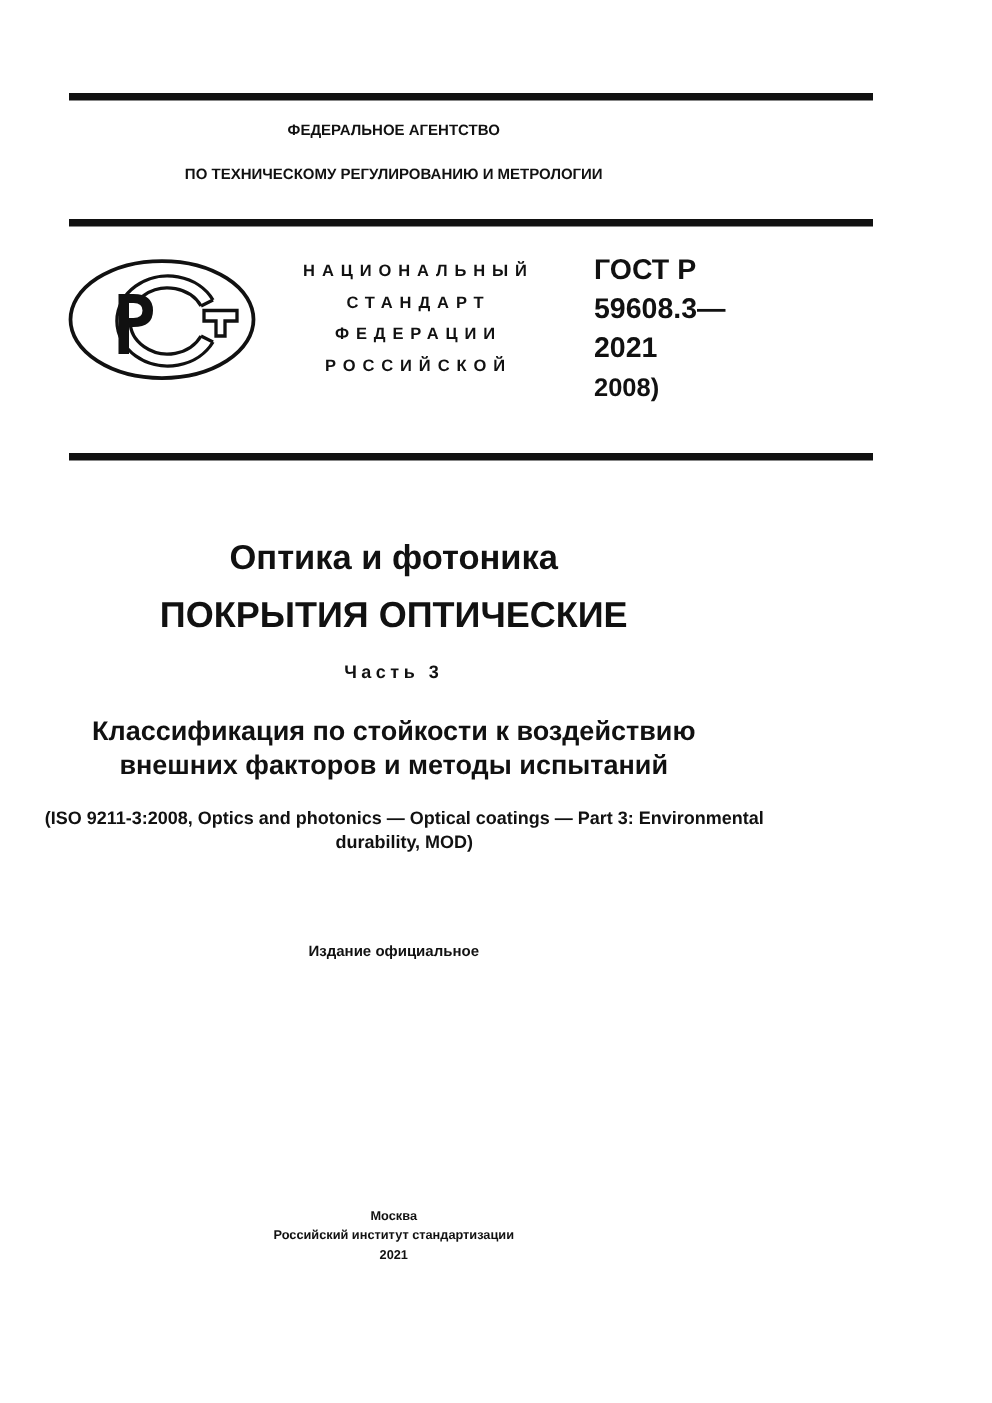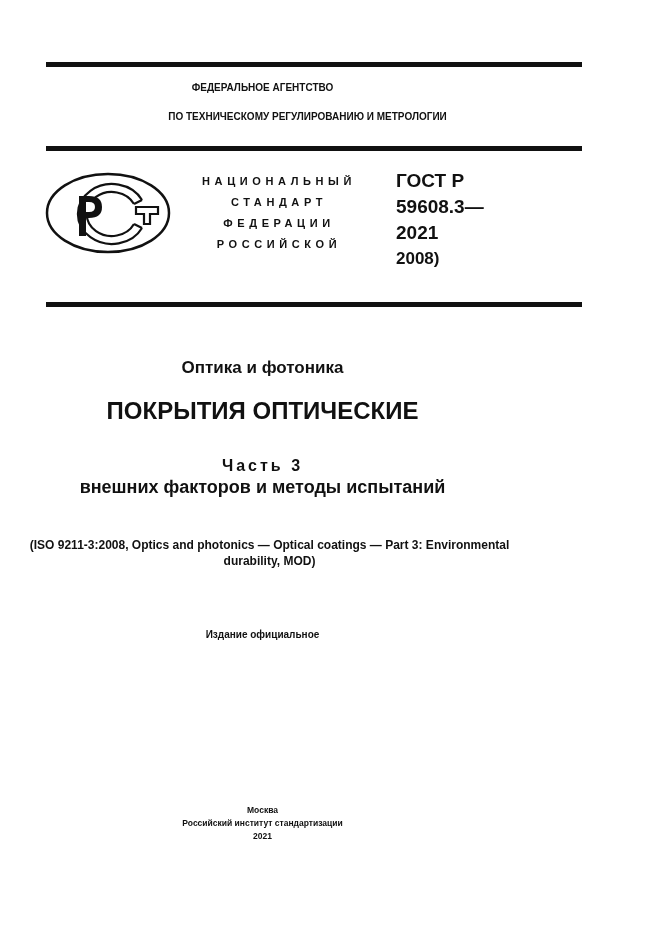--- a/index.html
+++ b/index.html
@@ -59,29 +59,29 @@
       font-weight: bold;
       font-size: 19px;
       line-height: 26px;
     }
     .gost .iso {
       font-size: 17px;
     }
     .gost div { white-space: nowrap; }
     .field {
       top: 358px;
-      font-size: 17px;
+      font-size: 23px;
     }
     .title {
       top: 397px;
       font-size: 24px;
     }
     .part {
-      top: 457px;
-      font-size: 16px;
+      top: 441px;
+      font-size: 12px;
       letter-spacing: 3px;
     }
     .subtitle {
       top: 476px;
       font-size: 18px;
       line-height: 23px;
     }
     .iso-ref {
       top: 537px;
       font-size: 12px;
@@ -97,21 +97,21 @@
       font-size: 8.5px;
       line-height: 13px;
     }
   </style>
 </head>
 <body>
 
 <div class="rule" style="top:62px;"></div>
 
 <div class="center-text agency" style="top:82px;">ФЕДЕРАЛЬНОЕ АГЕНТСТВО</div>
-<div class="center-text agency" style="top:111px;padding-left:45px;">ПО ТЕХНИЧЕСКОМУ РЕГУЛИРОВАНИЮ И МЕТРОЛОГИИ</div>
+<div class="center-text agency" style="top:111px;">ПО ТЕХНИЧЕСКОМУ РЕГУЛИРОВАНИЮ И МЕТРОЛОГИИ</div>
 
 <div class="rule" style="top:146px;"></div>
 
 <div class="logo">
   <svg width="128" height="86" viewBox="0 0 128 86">
 
     <ellipse cx="64" cy="43" rx="61" ry="39" fill="none" stroke="#111" stroke-width="2.5"></ellipse>
 
     <path d="M 98 30 A 34 30 0 1 0 98 58" fill="none" stroke="#111" stroke-width="2.2"></path>
     <path d="M 90 34 A 25 22 0 1 0 90 54" fill="none" stroke="#111" stroke-width="2.2"></path>
@@ -138,20 +138,21 @@
   <div>2021</div>
   <div class="iso">2008)</div>
 </div>
 
 <div class="rule" style="top:302px;"></div>
 
 <div class="center-text field">Оптика и фотоника</div>
 <div class="center-text title">ПОКРЫТИЯ ОПТИЧЕСКИЕ</div>
 <div class="center-text part">Часть 3</div>
 <div class="center-text subtitle">
+  <div>Классификация по стойкости к воздействию</div>
   <div>внешних факторов и методы испытаний</div>
 </div>
 <div class="center-text iso-ref">
   <div>(ISO 9211-3:2008, Optics and photonics — Optical coatings — Part 3: Environmental</div>
   <div>durability, MOD)</div>
 </div>
 <div class="center-text edition">Издание официальное</div>
 
 <div class="center-text imprint">
   <div>Москва</div>

